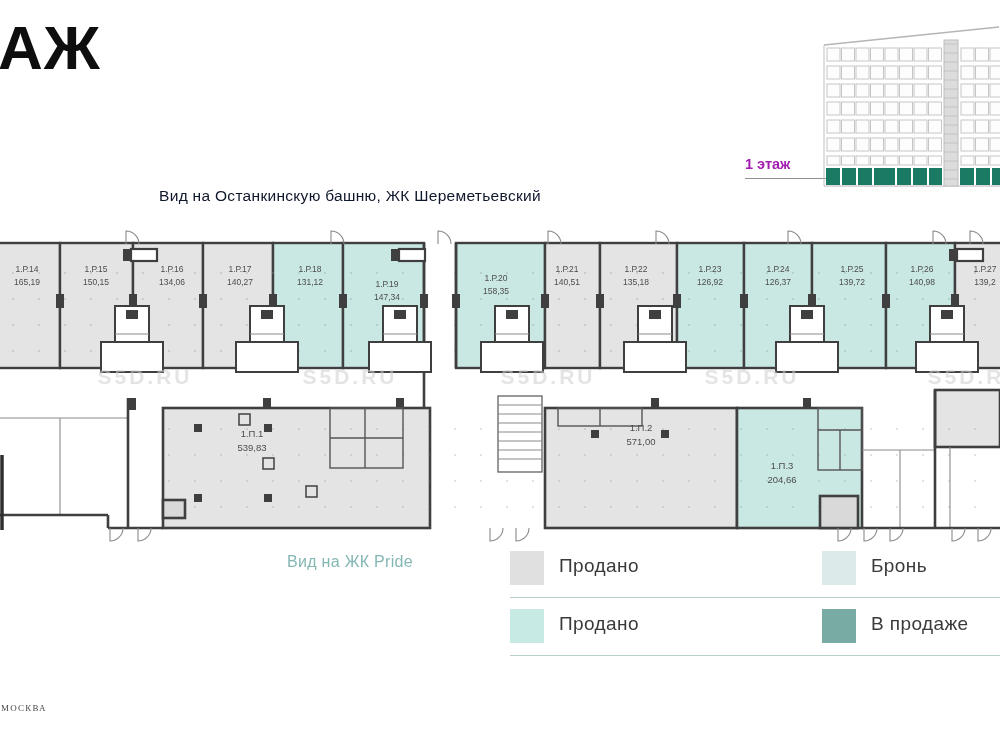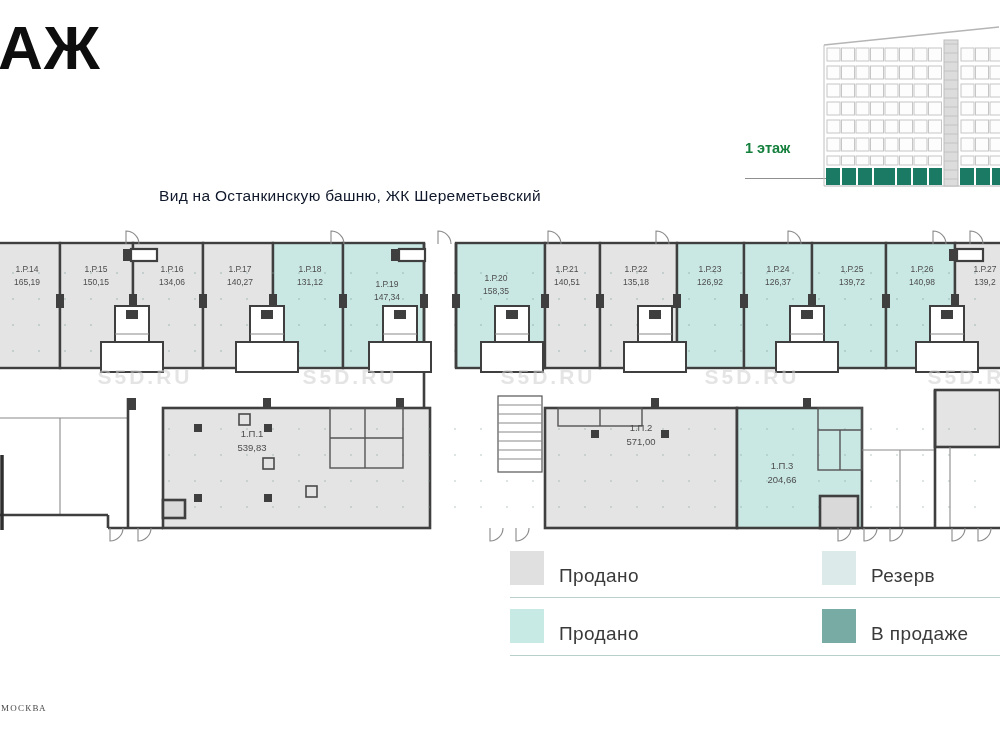--- a/index.html
+++ b/index.html
@@ -4,31 +4,31 @@
 <style>
   html,body{margin:0;padding:0;background:#fff;}
   .page{position:relative;width:1000px;height:750px;background:#fff;overflow:hidden;
         font-family:"Liberation Sans",sans-serif;}
   .big-title{position:absolute;left:-2px;top:12px;font-size:62px;font-weight:700;
              color:#0e0e0e;letter-spacing:1px;}
   .caption{position:absolute;color:#0f172a;font-size:15.5px;letter-spacing:.3px;
            text-align:center;font-weight:500;}
   .caption-top{left:100px;top:187px;width:500px;}
   .caption-bottom{left:240px;top:553px;width:220px;font-size:16px;color:#84b7b4;}
-  .floor-label{position:absolute;left:745px;top:140px;font-size:14.5px;font-weight:700;color:#15803d;}
+  .floor-label{position:absolute;left:745px;top:156px;font-size:14.5px;font-weight:700;color:#a21caf;}
   .floor-line{position:absolute;left:745px;top:178px;width:84px;height:1px;background:#8f8f8f;}
   .bld{position:absolute;left:820px;top:18px;}
   .plan{position:absolute;left:0;top:0;}
   .legend-col{position:absolute;}
   .legend-left{left:510px;top:551px;width:450px;}
   .legend-right{left:822px;top:551px;width:190px;}
   .legend-row{display:flex;align-items:flex-start;gap:15px;border-bottom:1px solid #b9cfcc;
               padding-bottom:10px;margin-bottom:11px;height:36px;}
   .swatch{width:34px;height:34px;flex:0 0 34px;}
-  .legend-label{font-size:19px;color:#3a3a3a;margin-top:14px;letter-spacing:.4px;}
+  .legend-label{font-size:19px;color:#3a3a3a;margin-top:4px;letter-spacing:.4px;}
   .footer-city{position:absolute;left:1px;top:703px;font-size:9px;color:#4a4a4a;letter-spacing:1.2px;font-family:Liberation Serif, serif;}
   svg text{font-family:"Liberation Sans",sans-serif;}
   .u-name,.u-area{font-size:8.5px;fill:#4d4d4d;}
   .big-name{font-size:9.5px;fill:#4d4d4d;}
   .wm{font-size:21px;font-weight:bold;fill:#cfcfcf;opacity:.55;letter-spacing:3px;}
   .wall2{stroke:#3f3f3f;stroke-width:2.6;}
   .wallbox{fill:#ffffff;stroke:#3f3f3f;stroke-width:2;}
   .thin{stroke:#8a8a8a;stroke-width:1.1;fill:none;}
   .innerwall{stroke:#555;stroke-width:1.4;fill:none;}
 </style>
@@ -367,35 +367,36 @@
 
     <g id="watermarks">
       <text x="145" y="384" text-anchor="middle" class="wm">S5D.RU</text>
       <text x="350" y="384" text-anchor="middle" class="wm">S5D.RU</text>
       <text x="548" y="384" text-anchor="middle" class="wm">S5D.RU</text>
       <text x="752" y="384" text-anchor="middle" class="wm">S5D.RU</text>
       <text x="975" y="384" text-anchor="middle" class="wm">S5D.RU</text>
     </g>
   </svg>
 
+  <div class="caption caption-bottom">Вид на ЖК Pride</div>
 
   <div class="legend-col legend-left">
     <div class="legend-row">
       <div class="swatch" style="background: rgb(224, 224, 224);"></div>
       <div class="legend-label">Продано</div>
     </div>
     <div class="legend-row">
       <div class="swatch" style="background: rgb(199, 234, 229);"></div>
       <div class="legend-label">Продано</div>
     </div>
   </div>
   <div class="legend-col legend-right">
     <div class="legend-row">
       <div class="swatch" style="background: rgb(220, 235, 233);"></div>
-      <div class="legend-label">Резерв</div>
+      <div class="legend-label">Бронь</div>
     </div>
     <div class="legend-row">
       <div class="swatch" style="background: rgb(119, 171, 163);"></div>
       <div class="legend-label">В продаже</div>
     </div>
   </div>
 
   <div class="footer-city">МОСКВА</div>
 </div>
 

